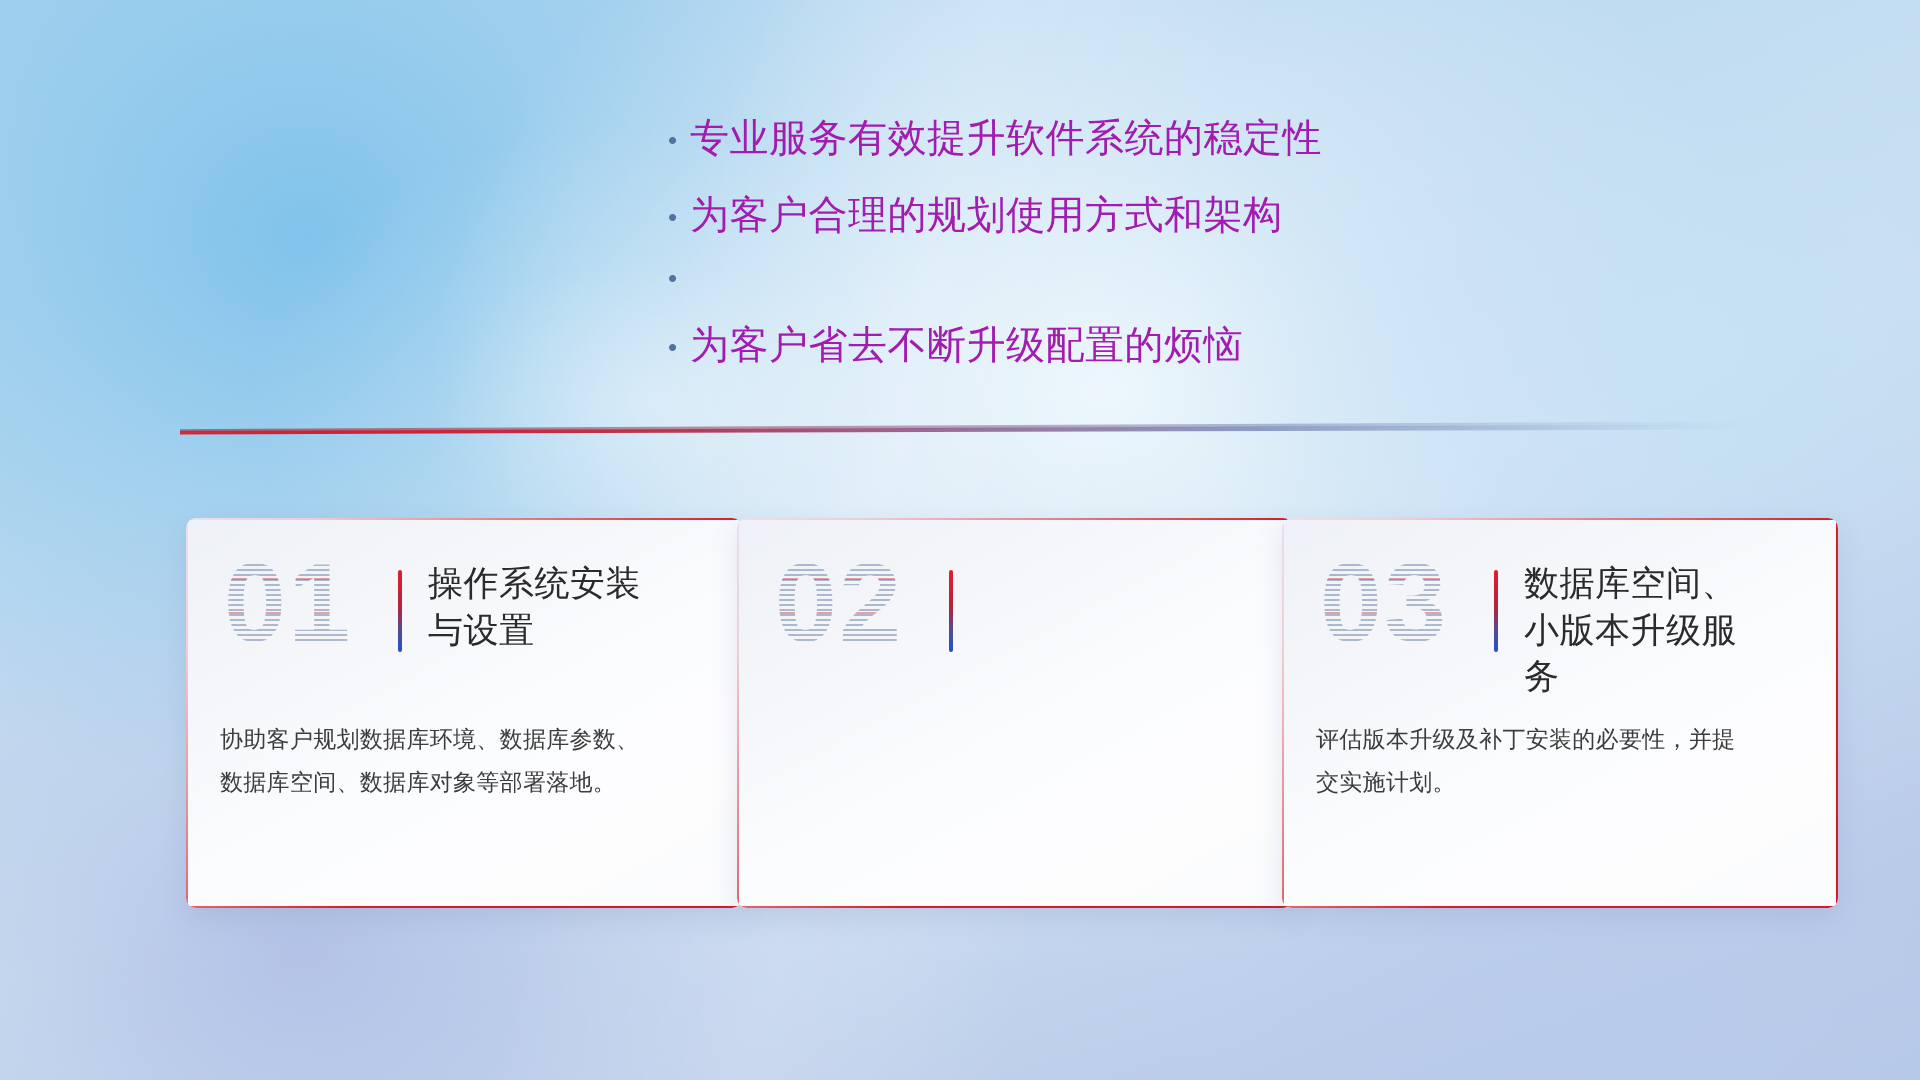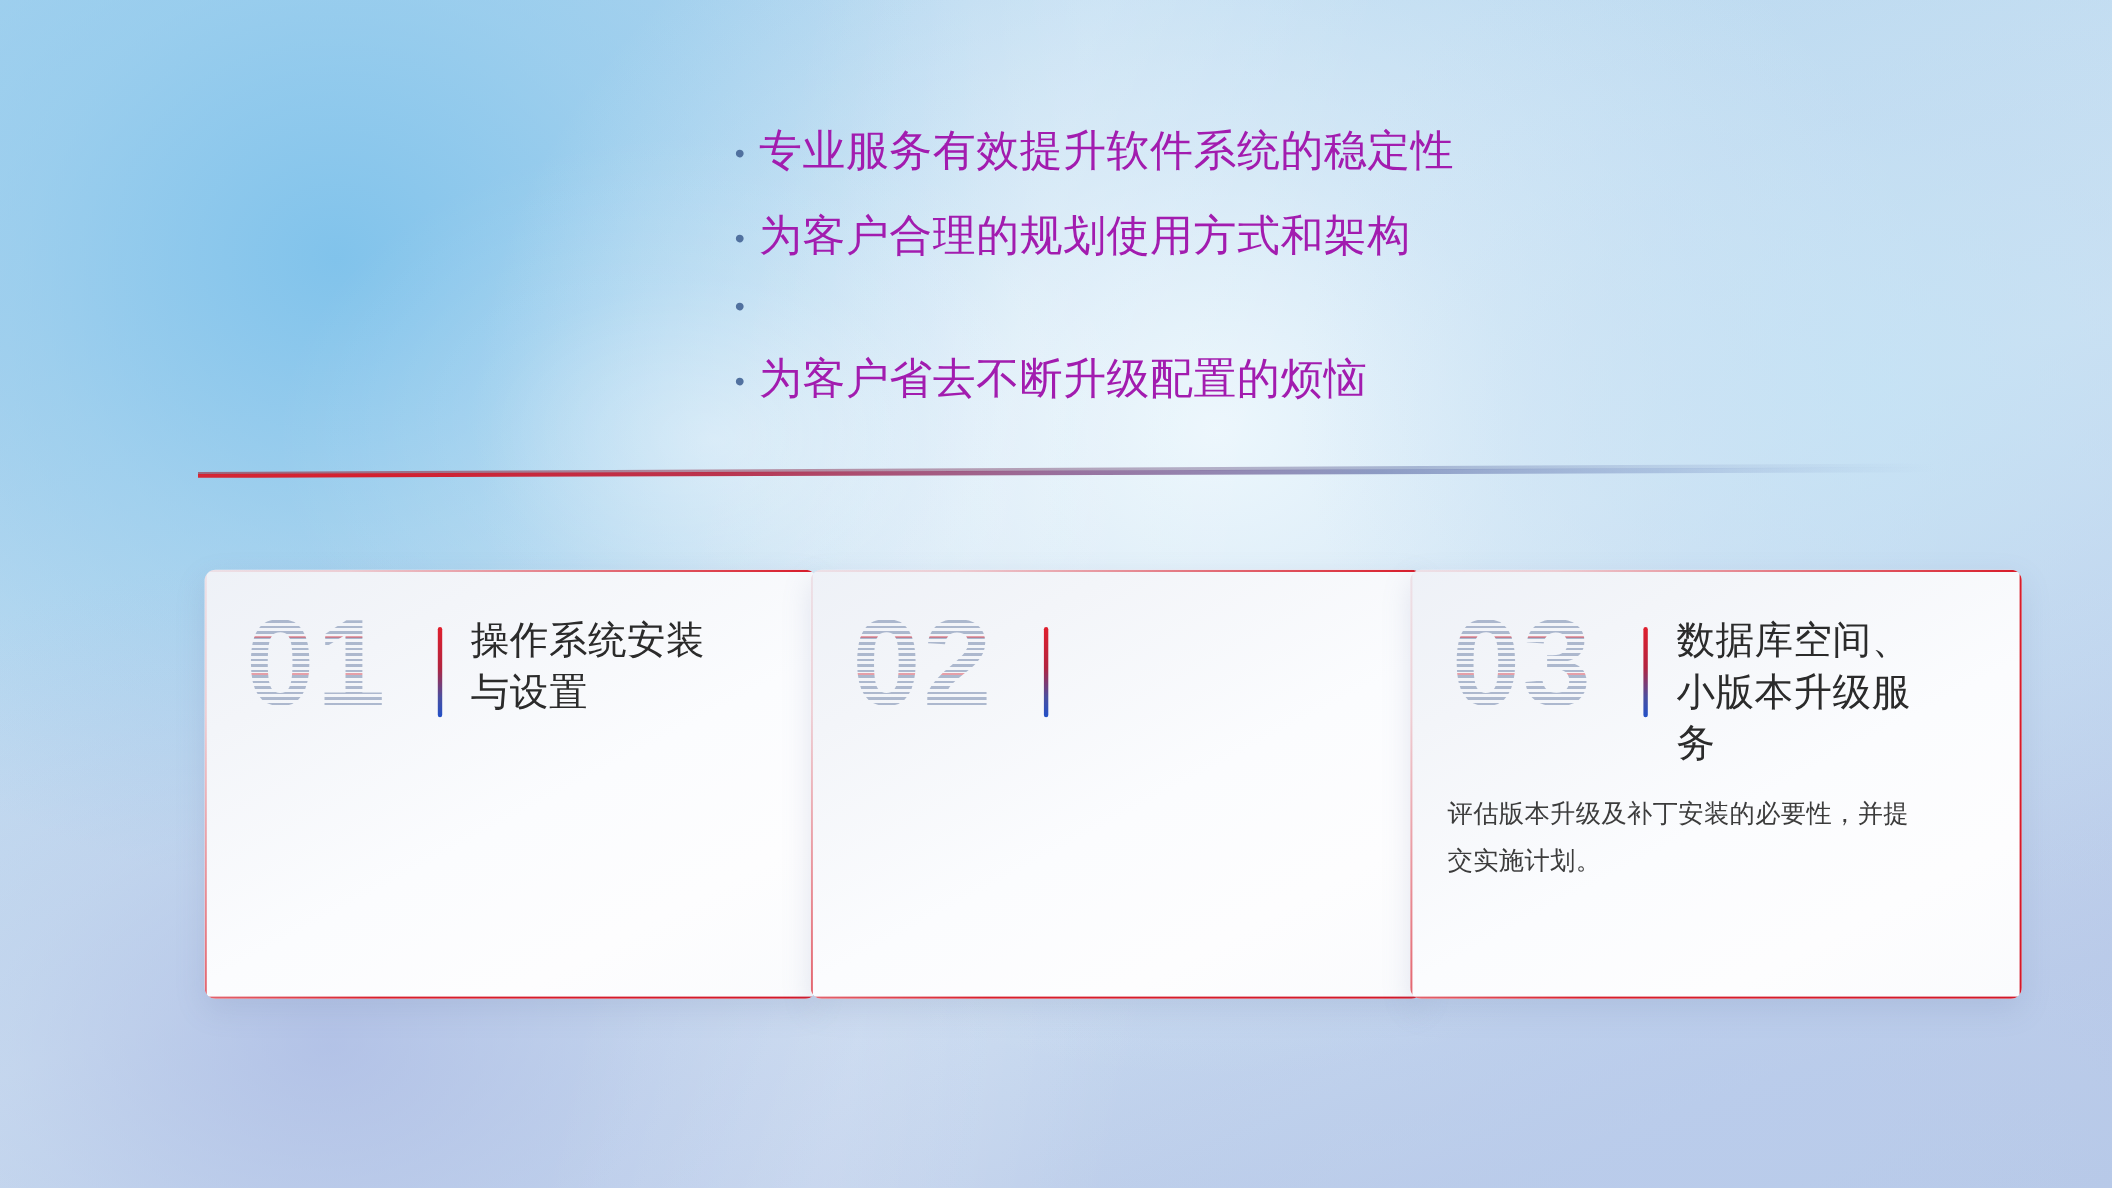--- a/index.html
+++ b/index.html
@@ -232,20 +232,21 @@
 <div id="cards">
 
   <div class="card" style="left:186px;">
     <div class="card-inner">
       <div class="card-head">
         <div class="card-num">01</div>
         <div class="card-num-tint">01</div>
         <div class="card-bar"></div>
         <div class="card-title">操作系统安装与设置</div>
       </div>
+      <div class="card-body">协助客户规划数据库环境、数据库参数、数据库空间、数据库对象等部署落地。</div>
     </div>
     <div class="card-border"></div>
   </div>
 
   <div class="card" style="left:737px;padding-left:32px;">
     <div class="card-inner">
       <div class="card-head">
         <div class="card-num">02</div>
         <div class="card-num-tint">02</div>
         <div class="card-bar"></div>

